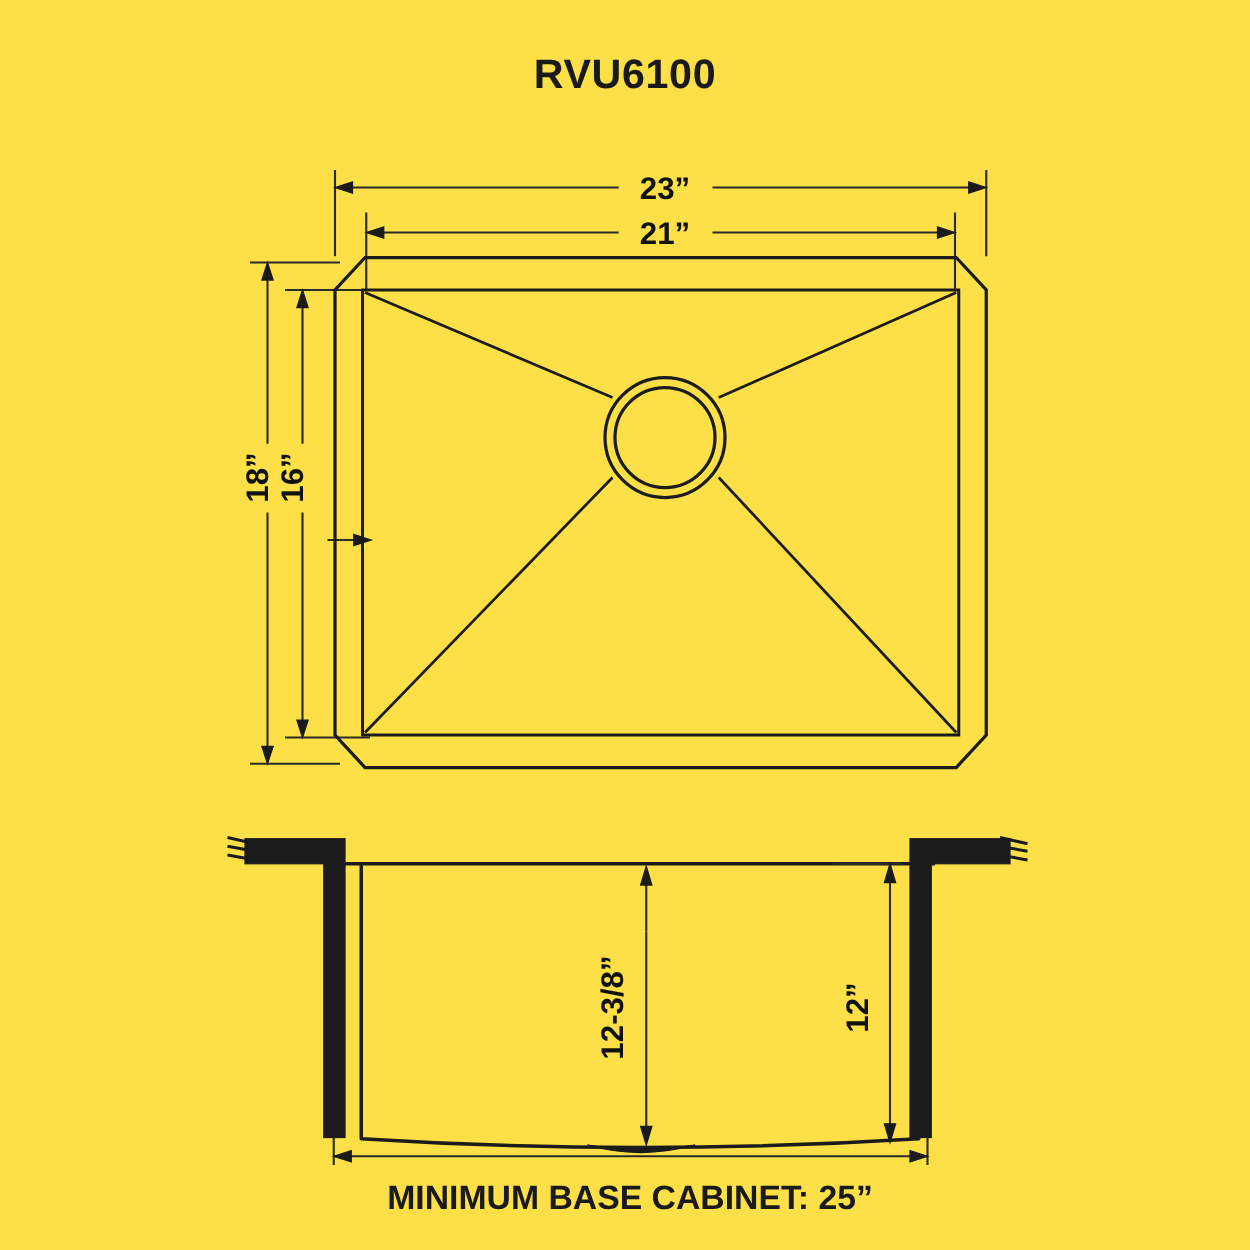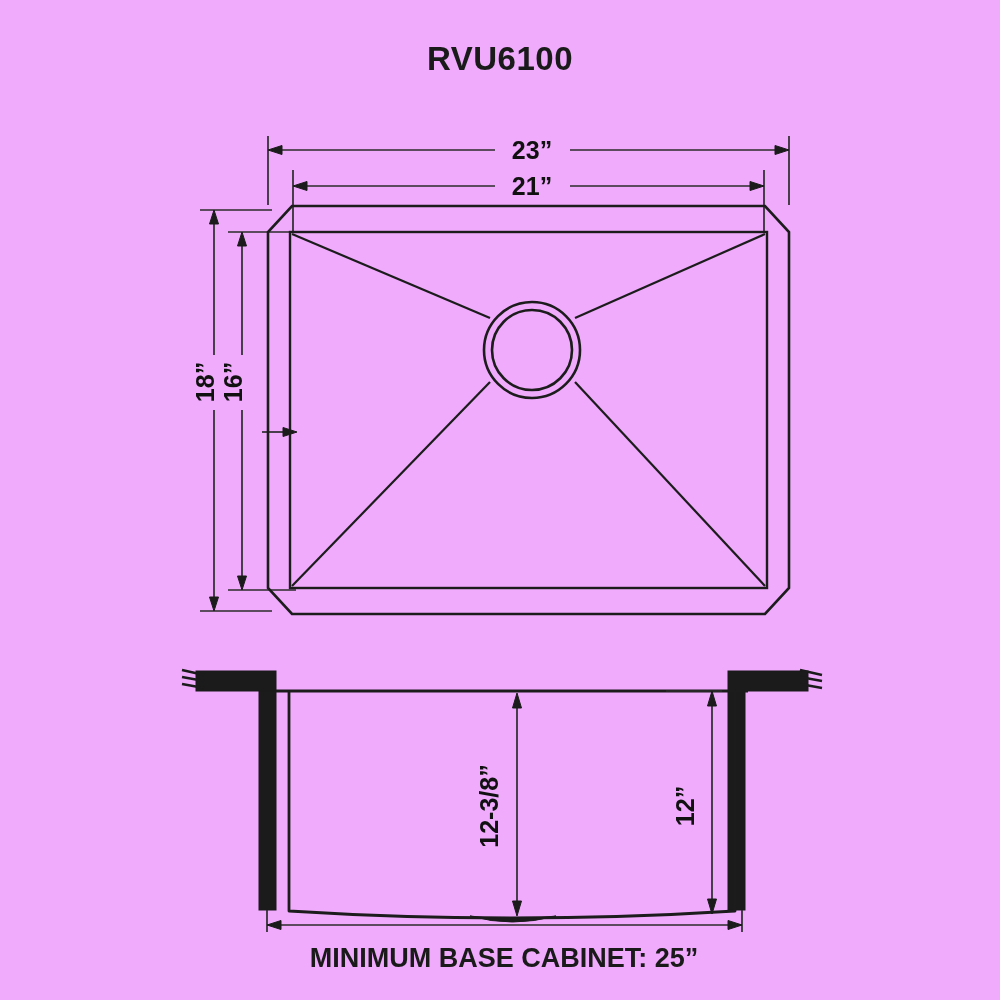--- a/index.html
+++ b/index.html
@@ -11,21 +11,21 @@
   body {
     width: 1000px;
     height: 1000px;
     font-family: "Liberation Sans", sans-serif;
     overflow: hidden;
   }
   #sheet {
     position: relative;
     width: 1000px;
     height: 1000px;
-    background: #f0abfc;
+    background: #fde047;
   }
   #drawing {
     position: absolute;
     left: 0;
     top: 0;
     width: 1000px;
     height: 1000px;
   }
   .title-text {
     font-weight: bold;

